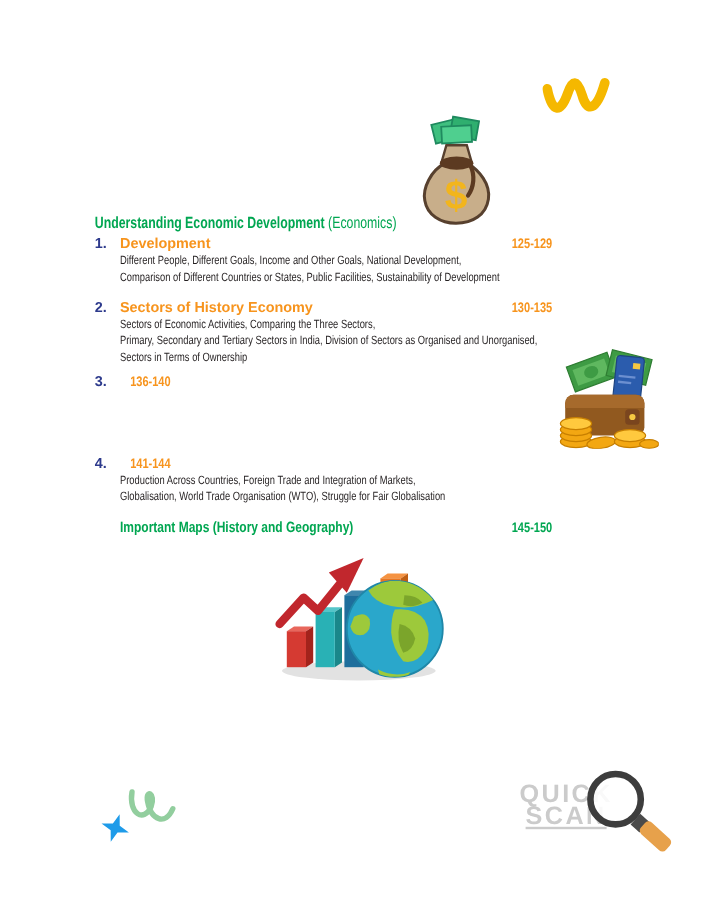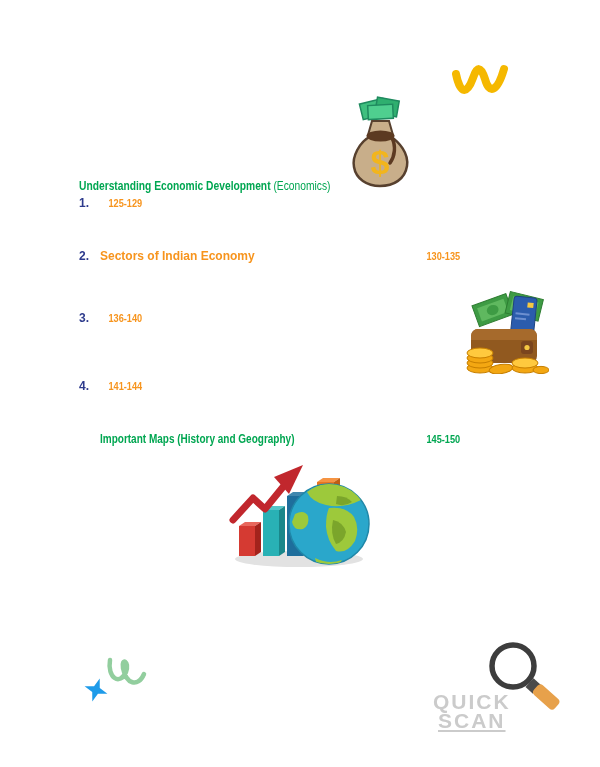--- a/index.html
+++ b/index.html
@@ -44,21 +44,21 @@
   
   .illus{position:absolute;}
   .moneybag{left:349px;top:96px;width:63px;height:92px;}
   .squiggle{left:452px;top:62px;width:60px;height:38px;}
   .wallet{left:465px;top:289px;width:84px;height:85px;}
   .chartglobe{left:225px;top:452px;width:148px;height:116px;}
   .doodles{left:80px;top:648px;width:75px;height:62px;}
 
   
   .logo{position:absolute;left:433px;top:644px;width:130px;height:72px;}
-  .logo-text{position:absolute;left:0;top:8px;color:#CBCBCB;font-weight:bold;font-size:21px;line-height:19px;letter-spacing:2px;margin-top:40px;}
+  .logo-text{position:absolute;left:0;top:8px;color:#CBCBCB;font-weight:bold;font-size:21px;line-height:19px;letter-spacing:2px;}
   .logo-text .w2{margin-left:5px;display:block;text-decoration:underline;}
   .magnifier{position:absolute;left:52px;top:-6px;width:80px;height:80px;}
 </style>
 </head>
 <body>
 
 <div class="page">
 
   <svg class="illus squiggle" viewBox="0 0 60 38">
     <path d="M4,12 C8,32 15,33 21,16 C25,4 29,4 33,17 C37,32 45,31 52,7" fill="none" stroke="#F5B800" stroke-width="8" stroke-linecap="round"></path>
@@ -77,43 +77,57 @@
     <text x="31" y="78" text-anchor="middle" font-size="34" font-weight="bold" fill="#F2B51D">$</text>
   </svg>
 
   <div class="toc">
 
     <div class="heading"><b>Understanding Economic Development</b>&nbsp;<span class="sub">(Economics)</span></div>
 
     <div class="chapter c1">
       <div class="row">
         <span class="num">1.</span>
+        <span class="title">Development</span>
         <span class="pages">125-129</span>
       </div>
+      <div class="desc">
+        <div class="dline">Different People, Different Goals, Income and Other Goals, National Development,</div>
+        <div class="dline">Comparison of Different Countries or States, Public Facilities, Sustainability of Development</div>
+      </div>
     </div>
 
     <div class="chapter c2">
       <div class="row">
         <span class="num">2.</span>
-        <span class="title">Sectors of Indian Economy</span>
+        <span class="title">Sectors of History Economy</span>
         <span class="pages">130-135</span>
+      </div>
+      <div class="desc">
+        <div class="dline">Sectors of Economic Activities, Comparing the Three Sectors,</div>
+        <div class="dline">Primary, Secondary and Tertiary Sectors in India, Division of Sectors as Organised and Unorganised,</div>
+        <div class="dline">Sectors in Terms of Ownership</div>
       </div>
     </div>
 
     <div class="chapter c3">
       <div class="row">
         <span class="num">3.</span>
         <span class="pages">136-140</span>
       </div>
     </div>
 
     <div class="chapter c4">
       <div class="row">
         <span class="num">4.</span>
         <span class="pages">141-144</span>
+      </div>
+      <div class="desc">
+        <div class="dline">Production Across Countries, Foreign Trade and Integration of Markets,</div>
+        <div class="dline">Globalisation, World Trade Organisation (WTO), Struggle for Fair Globalisation</div>
       </div>
     </div>
 
     <div class="maps">
       <span class="mtitle">Important Maps (History and Geography)</span>
       <span class="mpages">145-150</span>
     </div>
   </div>
 
   <svg class="illus wallet" viewBox="0 0 84 85">

